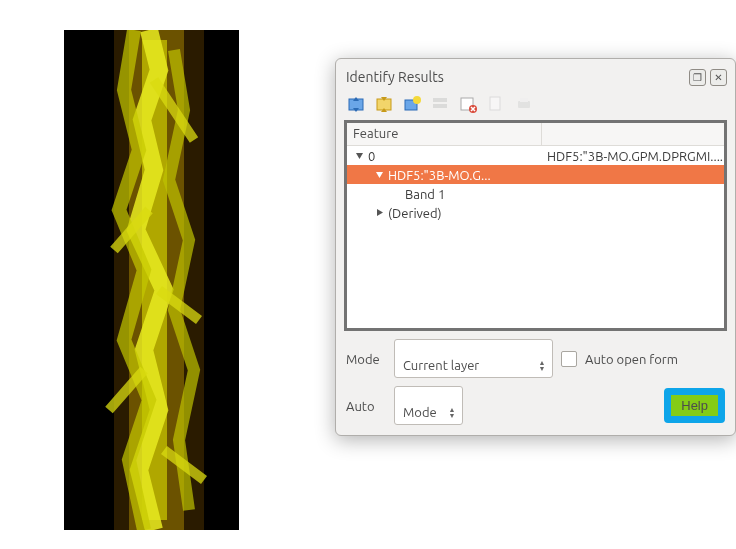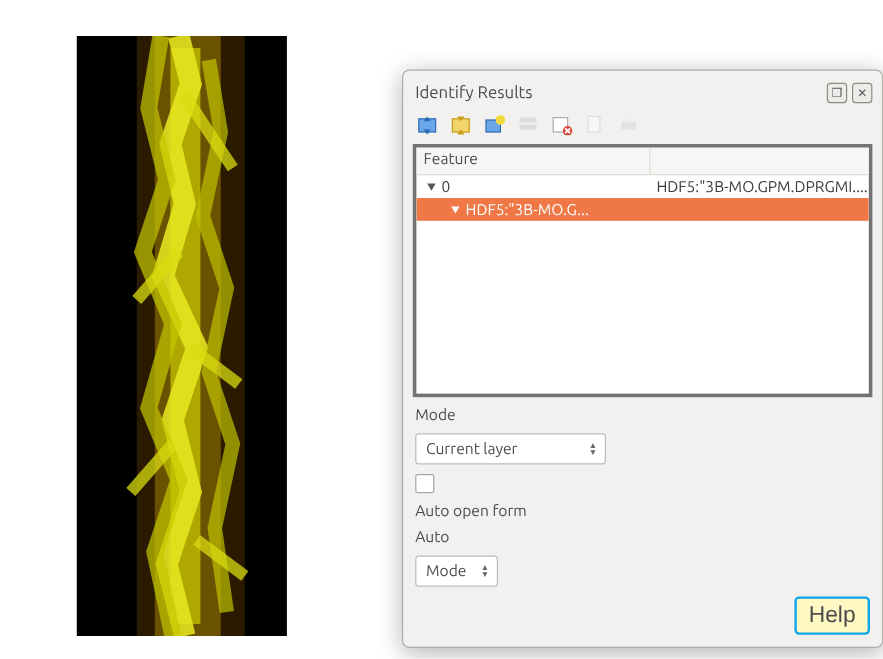--- a/index.html
+++ b/index.html
@@ -124,59 +124,58 @@
 .indent1 { padding-left: 8px; }
 .indent2 { padding-left: 28px; }
 .indent3 { padding-left: 58px; }
 .indent2b { padding-left: 28px; }
 .bottom-controls {
   padding: 8px 10px 10px 10px;
   color: #4c4c4c;
 }
 .ctrl-row {
   display: flex;
-  align-items: flex-start;
+  align-items: center;
   margin-bottom: 8px;
   gap: 8px;
-  flex-direction: column;
 }
 .ctrl-label { width: 40px; }
 .combobox {
   background: #fff;
   border: 1px solid #c0bcb7;
   border-radius: 3px;
   height: 24px;
   display: flex;
   align-items: center;
-  padding: 0 4px 0 8px;
+  padding: 13px 4px 0 8px;
 }
 .combobox .val { flex: 1; }
 .combobox .spinner {
   width: 12px;
   display: flex;
   flex-direction: column;
   font-size: 7px;
   color: #666;
   line-height: 6px;
   text-align: center;
 }
 .checkbox {
   width: 14px;
   height: 14px;
   border: 1px solid #a9a6a0;
   border-radius: 2px;
   background: #fff;
 }
 .help-btn {
   margin-left: auto;
-  background: #fef9c3;
-  border: 2px solid #0ea5e9;
+  background: #84cc16;
+  border: 7px solid #0ea5e9;
   border-radius: 4px;
   padding: 3px 10px;
-  font-size: 19px;
+  font-size: 13px;
   color: #4c4c4c;
 }
 .disabled { opacity: 0.4; }
 </style>
 </head>
 <body>
 
 <div class="raster-img">
   <svg width="175" height="500" viewBox="0 0 175 500">
     <rect width="175" height="500" fill="#000"></rect>
@@ -268,20 +267,32 @@
       <div class="row selected">
         <div class="cell-feat indent2">
           <svg class="disclosure" viewBox="0 0 9 9">
               <path d="M 1 2 L 8 2 L 4.5 8 Z" fill="#fff"></path>
             </svg>
           <span>HDF5:"3B-MO.G...</span>
         </div>
         <div class="cell-val"></div>
       </div>
       <div class="row">
+        <div class="cell-feat indent3">
+          <span>Band 1</span>
+        </div>
+      </div>
+      <div class="row">
+        <div class="cell-feat indent2b">
+          <svg class="disclosure" viewBox="0 0 9 9">
+              <path d="M 2 1 L 8 4.5 L 2 8 Z" fill="#555"></path>
+            </svg>
+          <span>(Derived)</span>
+        </div>
+        <div class="cell-val"></div>
       </div>
     </div>
   </div>
 
   <div class="bottom-controls">
     <div class="ctrl-row">
       <span class="ctrl-label">Mode</span>
       <div class="combobox" style="width:145px">
         <span class="val">Current layer</span>
         <span class="spinner">

